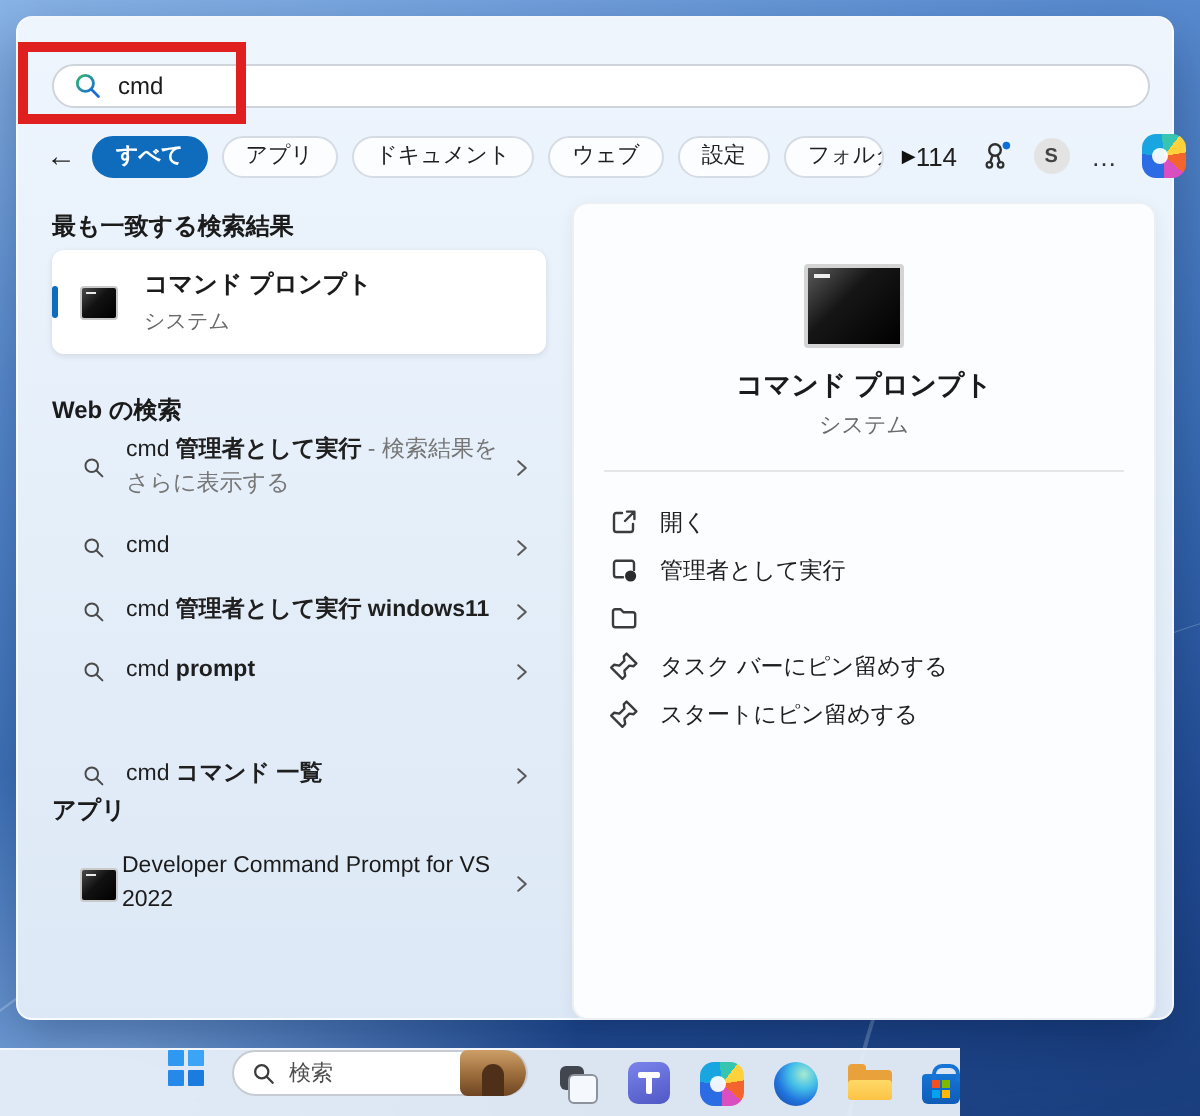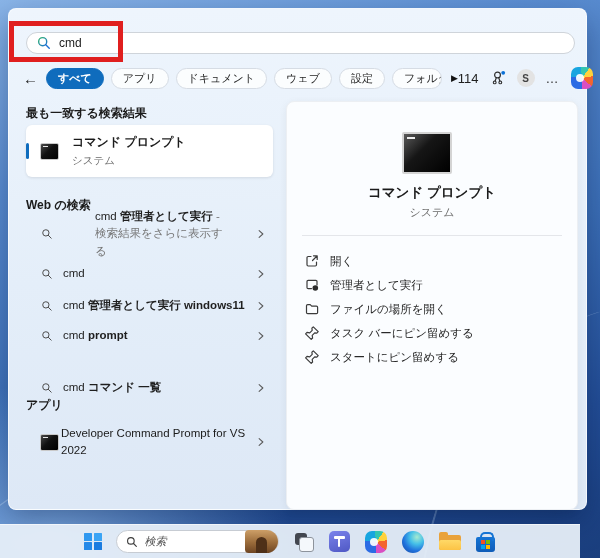--- a/index.html
+++ b/index.html
@@ -95,21 +95,21 @@
 
   .web-row {
     position:absolute; left:17px; width:247px; height:26px;
     display:flex; align-items:center; cursor:pointer;
   }
   .web-row .mag { margin-left:15px; flex:none; display:flex; }
   .web-row .txt { margin-left:10px; font-size:11.5px; color:#1f1f1f; flex:1; line-height:1.5; }
   .txt .b { font-weight:bold; }
   .txt .dim { color:#767676; }
   .web-row .chev { margin-right:6px; flex:none; display:flex; }
-  .web-tall { height:46px;gap:32px; }
+  .web-tall { height:46px; }
   .w1 { top:202px; } .w2 { top:252px; } .w3 { top:284px; } .w4 { top:314px; } .w5 { top:344px;margin-top:22px; }
 
   .app-row {
     position:absolute; left:17px; top:410px; width:247px; height:46px;
     display:flex; align-items:center; cursor:pointer;
   }
   .app-row .cmd-ico-sm { margin-left:14px; }
   .app-row .txt { margin-left:2px; font-size:11.5px; color:#1b1b1b; flex:1; line-height:1.45; }
   .app-row .chev { margin-right:6px; flex:none; display:flex; }
 
@@ -128,23 +128,23 @@
   .r-title { position:absolute; top:82px; width:100%; text-align:center; font-size:13.5px; font-weight:bold; color:#1b1b1b; }
   .r-sub   { position:absolute; top:103px; width:100%; text-align:center; font-size:11px; color:#6b6b6b; }
   .divider { position:absolute; top:133px; left:15px; right:15px; height:1px; background:#e4e6ea; }
   .actions { position:absolute; top:147px; left:0; right:0; }
   .action-row { height:24px; display:flex; align-items:center; padding-left:17px; cursor:pointer; }
   .action-row .aicon { width:16px; height:16px; flex:none; display:flex; }
   .action-row .albl { margin-left:10px; font-size:11.5px; color:#1f1f1f; }
 
   
   .taskbar {
-    position:absolute; left:0; bottom:0; width:580px; height:34px;
+    position:absolute; left:0; bottom:0; width:480px; height:34px;
     background:rgba(230,238,248,.95); border-top:1px solid rgba(255,255,255,.6);
-    display:flex; align-items:center;font-style:italic;
+    display:flex; 
   }
   .start-btn { margin-left:84px; display:grid; grid-template-columns:8px 8px; grid-template-rows:8px 8px; gap:1.5px; cursor:pointer; }
   .start-btn div { border-radius:0.5px; }
   .sq1{background:#2f98f0;} .sq2{background:#3ba4f5;} .sq3{background:#2489e8;} .sq4{background:#1b7ce0;}
   .tb-search {
     margin-left:14px; width:163px; height:23px; background:#fff;
     border:1px solid #c7ccd3; border-radius:12px;
     display:flex; align-items:center; padding-left:9px; gap:7px; position:relative; cursor:pointer;
   }
   .tb-search .ph { font-size:11px; color:#4e4e4e; }
@@ -345,21 +345,20 @@
         </span>
         <span class="albl">管理者として実行</span>
       </div>
 
       <div class="action-row">
         <span class="aicon">
           <svg width="16" height="16" viewBox="0 0 16 16">
               <path d="M2.5 4.8 C2.5 4.1 3 3.6 3.7 3.6 H6.2 L7.7 5.1 H12.4 C13.1 5.1 13.6 5.6 13.6 6.3 V11.4 C13.6 12.1 13.1 12.6 12.4 12.6 H3.7 C3 12.6 2.5 12.1 2.5 11.4 Z" fill="none" stroke="#3b3b3b" stroke-width="1.2" stroke-linejoin="round"></path>
             </svg>
         </span>
-        <span class="albl">ファイルの場所を開く</span>
       </div>
 
       <div class="action-row">
         <span class="aicon">
           <svg width="16" height="16" viewBox="0 0 16 16">
               <path d="M9.3 1.8 L14.2 6.7 L12.8 8.1 L10.7 7.8 L8.2 10.3 L8.6 13 L7.2 14.4 L1.6 8.8 L3 7.4 L5.7 7.8 L8.2 5.3 L7.9 3.2 Z" fill="none" stroke="#3b3b3b" stroke-width="1.2" stroke-linejoin="round"></path>
             </svg>
         </span>
         <span class="albl">タスク バーにピン留めする</span>
       </div>

